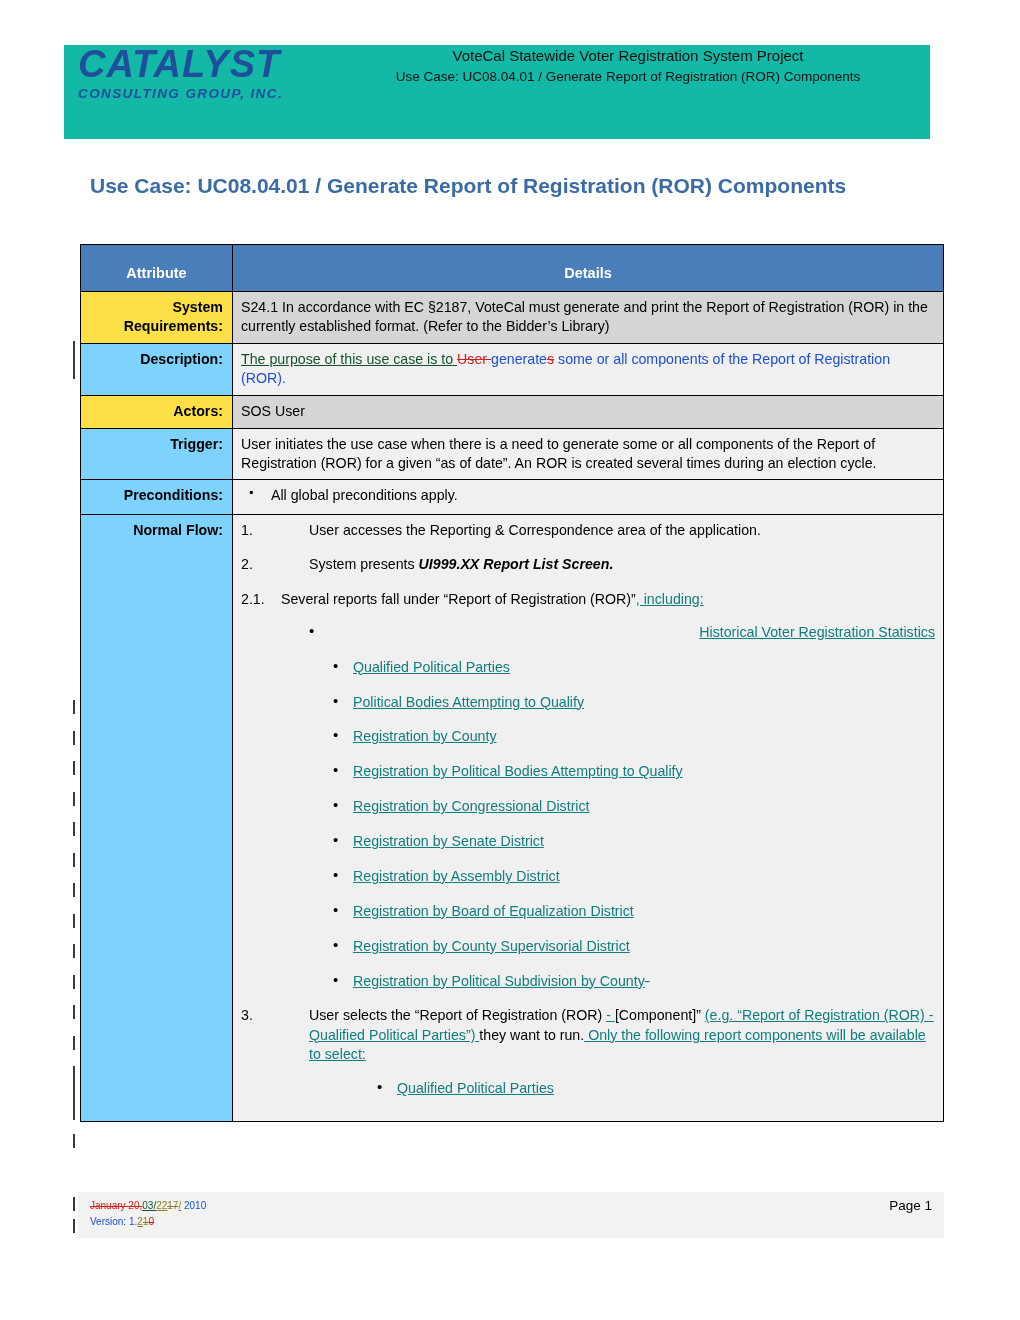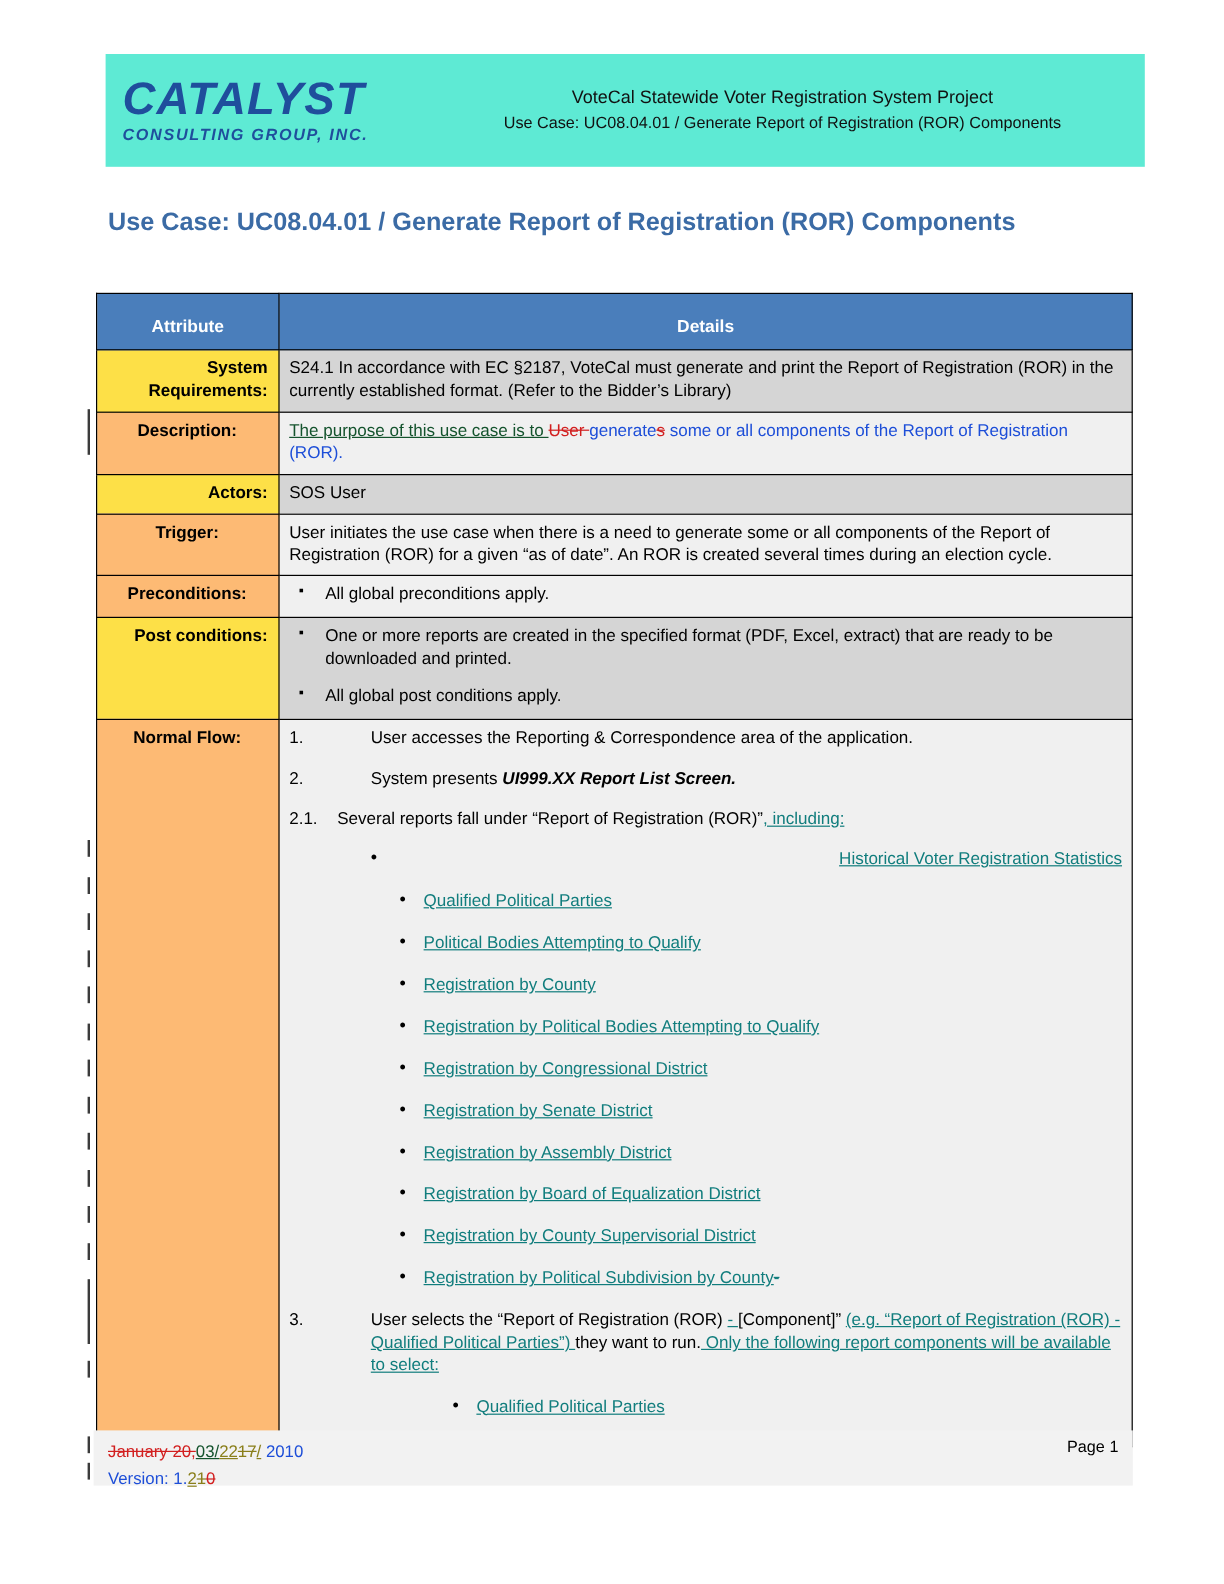--- a/index.html
+++ b/index.html
@@ -8,23 +8,23 @@
     width:1020px; height:1320px;
     background:#ffffff;
     font-family:"Liberation Sans", sans-serif;
     color:#000;
     position:relative;
     overflow:hidden;
   }
 
   
   .page-header{
-    position:absolute; left:88px; top:45px; width:866px; height:94px;
-    background:#5eead4;
-    display:flex; align-items:center;
+    position:absolute; left:64px; top:45px; width:866px; height:94px;
+    background:#14b8a6;
+    display:flex; 
   }
   .logo-block{ width:270px; padding-left:14px; flex:0 0 270px; }
   .logo-main{
     font-family:"Liberation Sans", sans-serif;
     font-weight:bold; font-style:italic;
     font-size:38px; letter-spacing:1px;
     color:#1f4e9c; line-height:1.0;
     -webkit-text-stroke:0px;
   }
   .logo-sub{
@@ -62,21 +62,21 @@
     background:#4a7ebb; color:#ffffff;
     font-weight:bold; text-align:center;
     font-size:14.5px; padding:19px 8px 8px;
   }
   col.attr{ width:152px; }
   td.attr{
     text-align:right; font-weight:bold;
     background:#fde047;
     padding-right:9px;
   }
-  td.attr.light{ background:#fdba74;text-align:center; }
+  td.attr.light{ background:#7dd3fc; }
   td.det{ background:#d5d5d5; }
   td.det.light{ background:#f0f0f0; }
 
   
   .ins-red{ color:#14532d; text-decoration:underline; }
   .del-red{ color:#d21f1f; text-decoration:line-through; }
   .ins-teal{ color:#117d7d; text-decoration:underline; }
   .del-teal{ color:#117d7d; text-decoration:line-through; }
   .ins-olive{ color:#8a7f1b; text-decoration:underline; }
   .del-olive{ color:#8a7f1b; text-decoration:line-through; }
@@ -124,21 +124,21 @@
   .chbar{
     position:absolute; left:73px; width:2px; background:#3b3b3b;
   }
 
   
   .footer{
     position:absolute; left:78px; top:1192px; width:866px; height:46px;
     background:#f2f2f2;
   }
   .footer-left{
-    position:absolute; left:12px; top:6px; font-size:14px; line-height:1.62;
+    position:absolute; left:12px; top:6px; font-size:10px; line-height:1.62;
   }
   .footer-right{
     position:absolute; right:12px; top:6px; font-size:13.5px;
   }
 </style>
 </head>
 <body>
 
 <div class="page-header">
   <div class="logo-block">
@@ -189,29 +189,20 @@
 
     <tr>
       <td class="attr light">Preconditions:</td>
       <td class="det light">
         <ul class="sqb">
           <li>All global preconditions apply.</li>
         </ul>
       </td>
     </tr>
 
-    <tr>
-      <td class="attr">Post conditions:</td>
-      <td class="det">
-        <ul class="sqb">
-          <li>One or more reports are created in the specified format (PDF, Excel, extract) that are ready to be downloaded and printed.</li>
-          <li>All global post conditions apply.</li>
-        </ul>
-      </td>
-    </tr>
 
     <tr>
       <td class="attr light">Normal Flow:</td>
       <td class="det light">
 
         <div class="flow-item">
           <span class="flow-num">1.</span>
           <span>User accesses the Reporting &amp; Correspondence area of the application.</span>
         </div>
 

